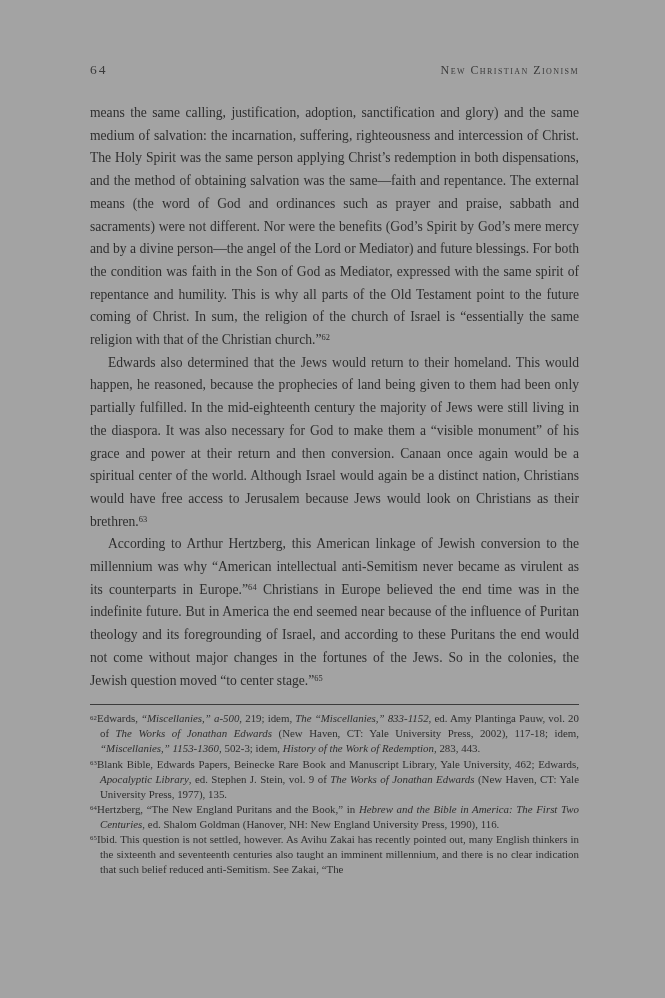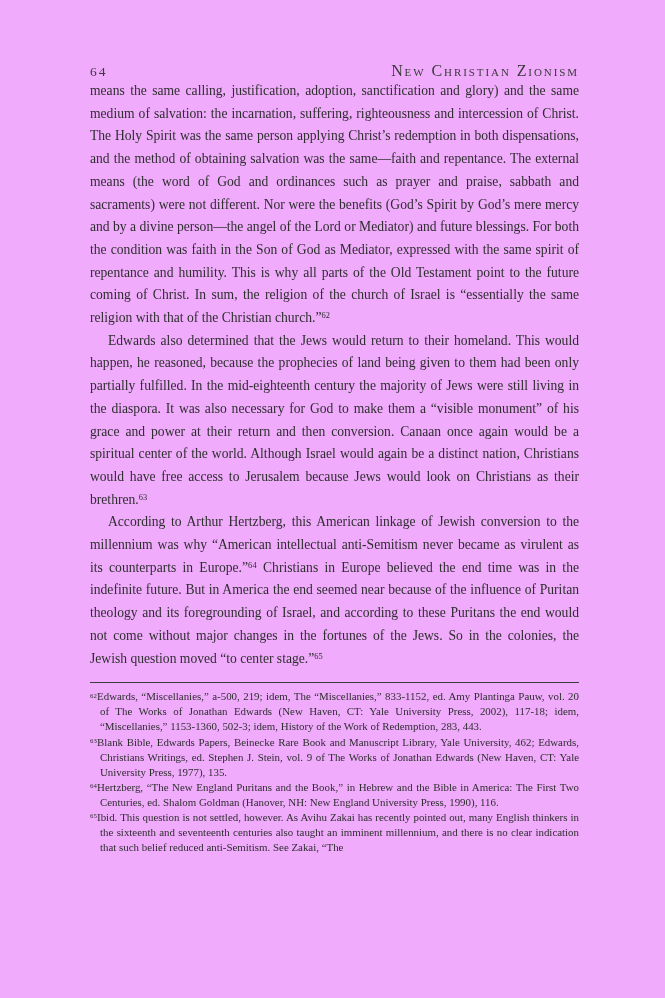--- a/index.html
+++ b/index.html
@@ -8,45 +8,46 @@
     width: 665px; height: 998px;
     font-family: "Liberation Serif", "DejaVu Serif", serif;
     color: #2e2e2e;
     overflow: hidden;
     position: relative;
   }
   .page {
     position: absolute;
     left: 0; top: 0;
     width: 665px; height: 998px;
-    background: #f0abfc;
+    background: #a3a3a3;
   }
   .text-block {
     position: absolute;
     left: 90px;
     top: 62px;
     width: 489px;
   }
   .page-header {
     display: flex;
     justify-content: space-between;
     align-items: baseline;
   }
   .page-number {
     font-size: 13.5px;
     letter-spacing: 0.14em;
     color: #3a3a3a;
   }
   .running-head {
     font-variant: small-caps;
-    font-size: 16px;
+    font-size: 12px;
     letter-spacing: 0.12em;
     color: #3a3a3a;
   }
   .body-text {
+    margin-top: 24px;
   }
   .body-text p {
     font-size: 13.6px;
     line-height: 22.7px;
     text-align: justify;
     color: #2e2e2e;
   }
   .body-text p.indent {
     text-indent: 18px;
   }
@@ -67,21 +68,21 @@
   }
   .footnotes .footnote {
     font-size: 10.9px;
     line-height: 15.1px;
     text-align: justify;
     color: #2e2e2e;
     padding-left: 10px;
     text-indent: -10px;
   }
   .footnotes .footnote sup { top: -0.38em; }
-  .it { }
+  .it { font-style: italic; }
 </style>
 </head>
 <body>
 
 <div class="page">
   <div class="text-block">
 
     <div class="page-header">
       <span class="page-number">64</span>
       <span class="running-head">New Christian Zionism</span>
@@ -93,21 +94,21 @@
       <p class="indent"><span>Edwards also determined that the Jews would return to their homeland. This would happen, he reasoned, because the prophecies of land being given to them had been only partially fulfilled. In the mid-eighteenth century the majority of Jews were still living in the diaspora. It was also necessary for God to make them a “visible monument” of his grace and power at their return and then conversion. Canaan once again would be a spiritual center of the world. Although Israel would again be a distinct nation, Christians would have free access to Jerusalem because Jews would look on Christians as their brethren.</span><sup>63</sup></p>
 
       <p class="indent"><span>According to Arthur Hertzberg, this American linkage of Jewish conversion to the millennium was why “American intellectual anti-Semitism never became as virulent as its counterparts in Europe.”</span><sup>64</sup><span> Christians in Europe believed the end time was in the indefinite future. But in America the end seemed near because of the influence of Puritan theology and its foregrounding of Israel, and according to these Puritans the end would not come without major changes in the fortunes of the Jews. So in the colonies, the Jewish question moved “to center stage.”</span><sup>65</sup></p>
     </div>
 
     <hr class="footnote-separator">
 
     <div class="footnotes">
       <p class="footnote"><sup>62</sup><span>Edwards, </span><span class="it">“Miscellanies,” a-500</span><span>, 219; idem, </span><span class="it">The “Miscellanies,” 833-1152</span><span>, ed. Amy Plantinga Pauw, vol. 20 of </span><span class="it">The Works of Jonathan Edwards</span><span> (New Haven, CT: Yale University Press, 2002), 117-18; idem, </span><span class="it">“Miscellanies,” 1153-1360</span><span>, 502-3; idem, </span><span class="it">History of the Work of Redemption</span><span>, 283, 443.</span></p>
 
-      <p class="footnote"><sup>63</sup><span>Blank Bible, Edwards Papers, Beinecke Rare Book and Manuscript Library, Yale University, 462; Edwards, </span><span class="it">Christians Writings</span><span>, ed. Stephen J. Stein, vol. 9 of </span><span class="it">The Works of Jonathan Edwards</span><span> (New Haven, CT: Yale University Press, 1977), 135.</span></p>
+      <p class="footnote"><sup>63</sup><span>Blank Bible, Edwards Papers, Beinecke Rare Book and Manuscript Library, Yale University, 462; Edwards, </span><span class="it">Apocalyptic Library</span><span>, ed. Stephen J. Stein, vol. 9 of </span><span class="it">The Works of Jonathan Edwards</span><span> (New Haven, CT: Yale University Press, 1977), 135.</span></p>
 
       <p class="footnote"><sup>64</sup><span>Hertzberg, “The New England Puritans and the Book,” in </span><span class="it">Hebrew and the Bible in America: The First Two Centuries</span><span>, ed. Shalom Goldman (Hanover, NH: New England University Press, 1990), 116.</span></p>
 
       <p class="footnote"><sup>65</sup><span>Ibid. This question is not settled, however. As Avihu Zakai has recently pointed out, many English thinkers in the sixteenth and seventeenth centuries also taught an imminent millennium, and there is no clear indication that such belief reduced anti-Semitism. See Zakai, “The</span></p>
     </div>
 
   </div>
 </div>
 
 </body></html>

